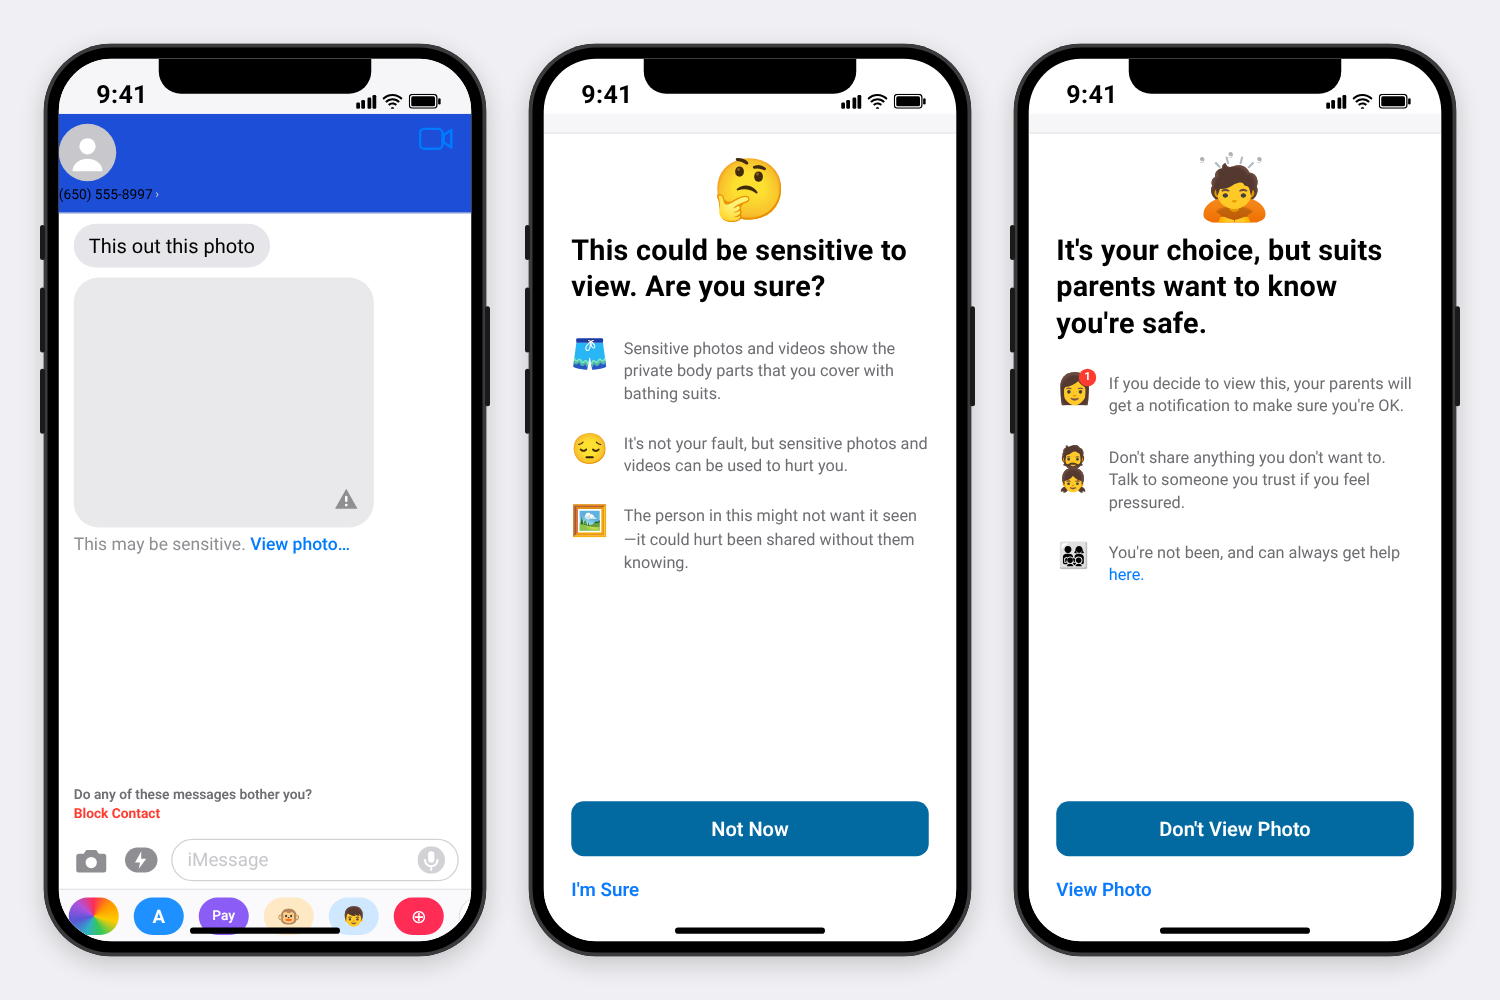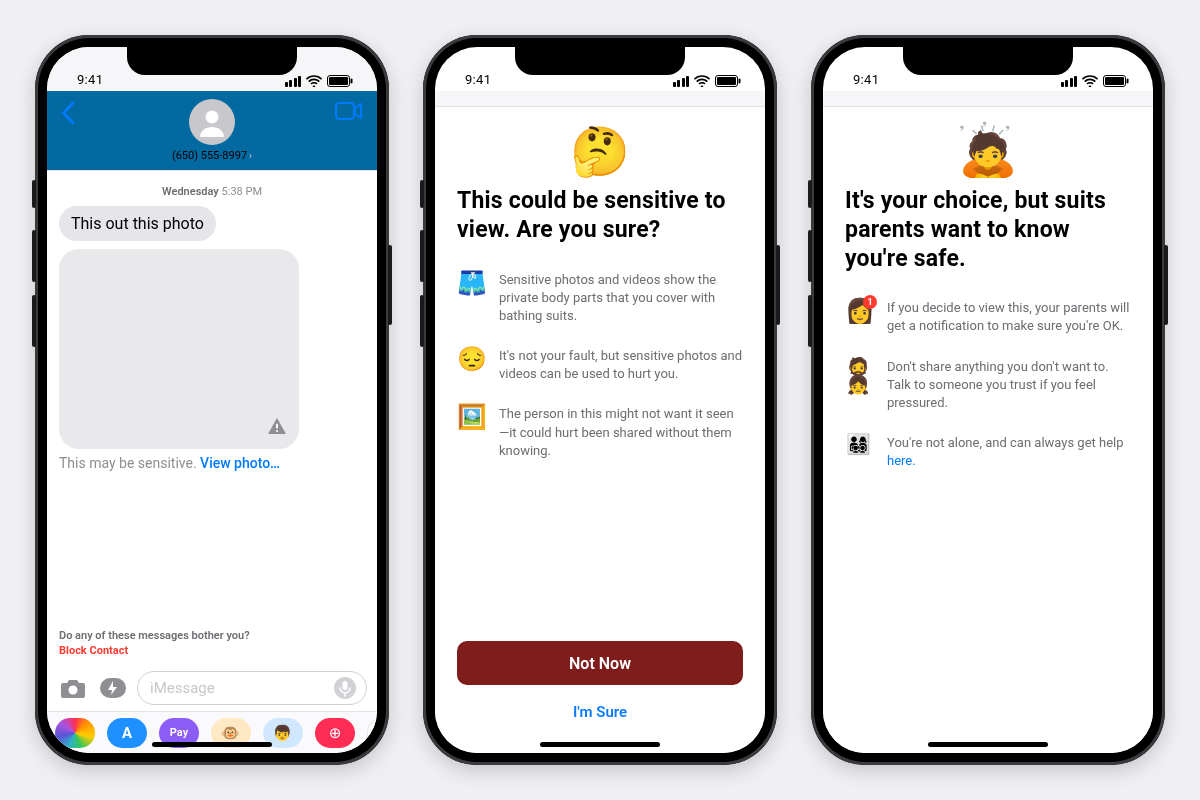--- a/index.html
+++ b/index.html
@@ -59,43 +59,43 @@
     background:#000;
     border-radius:3px;
   }
 
   
   .status-bar {
     height:44px;
     display:flex;
     align-items:flex-end;
     padding:0 18px 4px;
-    font-size:13px;
-    font-weight:400;
+    font-size:20px;
+    font-weight:700;
     letter-spacing:.3px;
     position:relative;
     z-index:10;
   }
   .status-time { flex:1; padding-left:12px;}
   .status-right { display:flex; align-items:center; gap:5px; padding-right:6px;}
   .sig { display:flex; gap:1.5px; align-items:flex-end; }
   .sig span { width:3px; background:#000; border-radius:1px; }
   .sig span:nth-child(1){height:5px;}
   .sig span:nth-child(2){height:7px;}
   .sig span:nth-child(3){height:9px;}
   .sig span:nth-child(4){height:11px;}
   .wifi-icon svg, .battery-icon svg { display:block; }
 
   
   .msg-header {
-    background:#0369a1;
+    background:#1d4ed8;
     border-bottom:1px solid #e3e3e6;
     display:flex;
     flex-direction:column;
-    align-items:center;
+    align-items:flex-start;
     position:relative;
     padding:2px 0 8px;
   }
   .msg-header-row {
     width:100%;
     display:flex;
     align-items:center;
     justify-content:space-between;
     padding:0 14px;
     height:40px;
@@ -210,27 +210,27 @@
     position:absolute; top:-4px; right:-4px;
     width:14px;height:14px;border-radius:50%; background:#ff3b30;
     color:#fff; font-size:9px; display:flex;align-items:center;justify-content:center; font-weight:700;
   }
   .sheet-item-text { font-size:13px; color:#6d6d72; line-height:1.4; }
   .sheet-item-text .link { color:#007aff; }
 
   .sheet-footer { margin-top:auto; padding:16px 0 26px; display:flex; flex-direction:column; gap:12px;}
   .primary-btn {
     height:44px; border-radius:10px;
-    background:#7f1d1d;
+    background:#0369a1;
     color:#fff; font-size:16px; font-weight:600;
     display:flex;align-items:center;justify-content:center;
   }
   .secondary-btn {
     color:#0a7aff; font-size:15px; font-weight:600;
-    text-align:center; padding:6px 0;
+    padding:6px 0;
   }
 </style>
 </head>
 <body>
 
 <div class="phone">
   <div class="side-btn b1"></div>
     <div class="side-btn b2"></div>
     <div class="side-btn b3"></div>
     <div class="side-btn b4"></div>
@@ -281,23 +281,20 @@
             <path d="M5 32c0-6 5.5-10 12-10s12 4 12 10" fill="#fff"></path>
           </svg>
       </div>
       <div class="contact-name">
         <span>(650) 555-8997</span>
           <span class="chev">›</span>
       </div>
     </div>
 
     <div class="msg-body">
-      <div class="timestamp-row">
-        <b>Wednesday</b> <span>5:38 PM</span>
-      </div>
       <div class="bubble-text">This out this photo</div>
       <div class="bubble-image">
         <span class="bubble-warning">
           <svg width="20" height="18" viewBox="0 0 20 18">
               <path d="M10 1L19 17H1L10 1z" fill="#8e8e93"></path>
               <rect x="9" y="6.5" width="2" height="5" rx="1" fill="#fff"></rect>
               <circle cx="10" cy="14" r="1.1" fill="#fff"></circle>
             </svg>
         </span>
       </div>
@@ -463,22 +460,26 @@
           </div>
           <div class="sheet-item-text">If you decide to view this, your parents will get a notification to make sure you're OK.</div>
         </div>
         <div class="sheet-item">
           <div class="sheet-item-icon" style="font-size:18px;">🧔👧</div>
           <div class="sheet-item-text">Don't share anything you don't want to. Talk to someone you trust if you feel pressured.</div>
         </div>
         <div class="sheet-item">
           <div class="sheet-item-icon" style="font-size:20px;">👨‍👩‍👧‍👦</div>
           <div class="sheet-item-text">
-            <span>You're not alone, and can always get help </span><span class="link">here.</span>
+            <span>You're not been, and can always get help </span><span class="link">here.</span>
           </div>
         </div>
       </div>
 
+      <div class="sheet-footer">
+        <div class="primary-btn">Don't View Photo</div>
+        <div class="secondary-btn">View Photo</div>
+      </div>
     </div>
 
     <div class="home-indicator"></div>
   </div>
 </div>
 
 </body></html>

